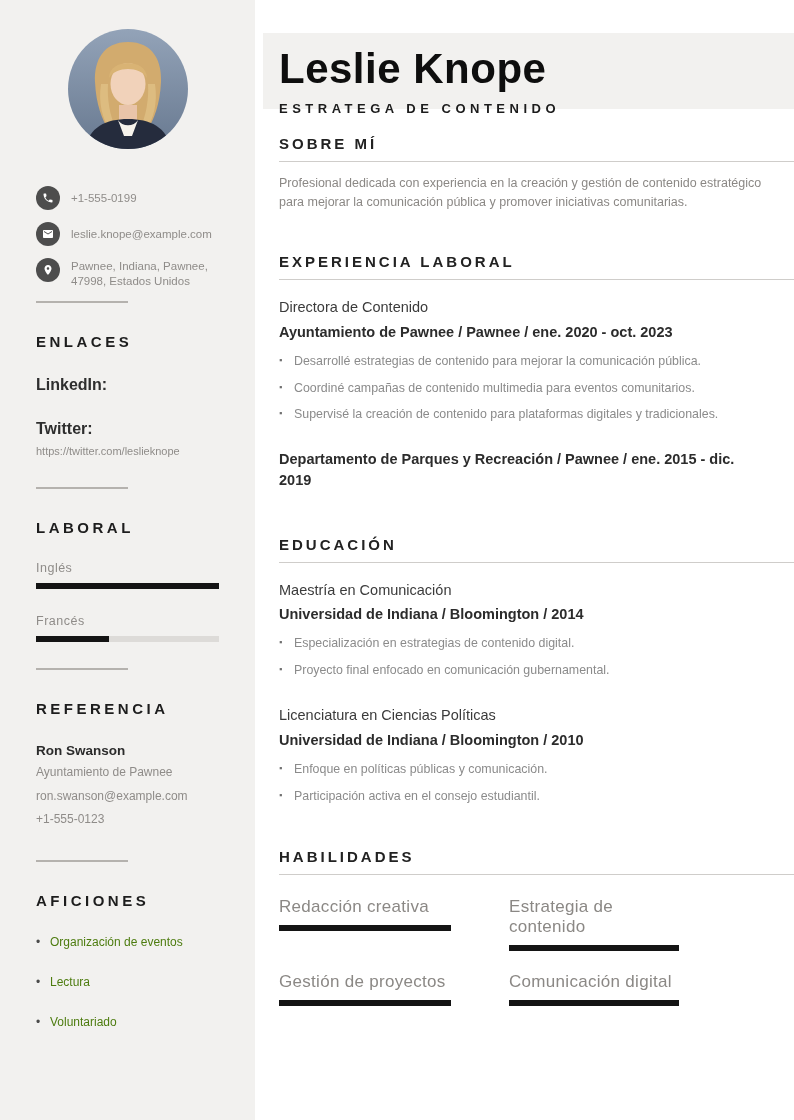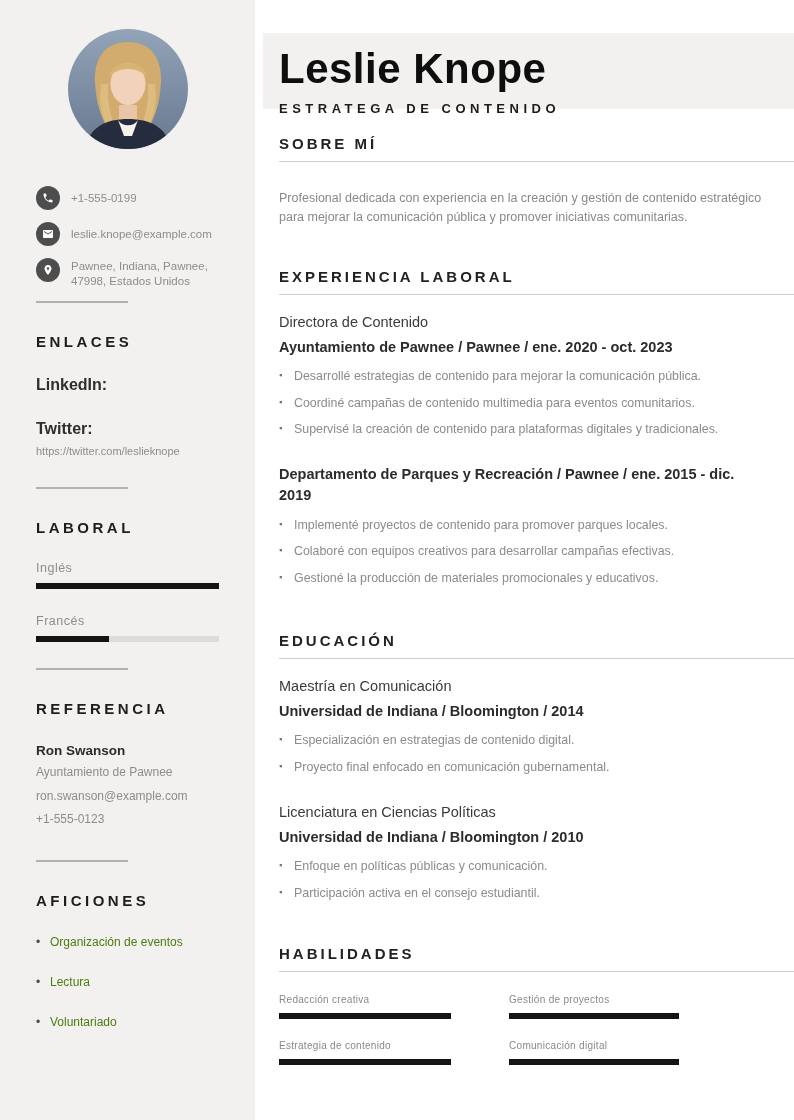--- a/index.html
+++ b/index.html
@@ -45,32 +45,32 @@
   .band { background:#f2f1ef; margin-top:33px; height:76px; padding:13px 0 0 16px; }
   .name { font-size:42px; font-weight:700; color:#0e0e0e; letter-spacing:0.5px; line-height:1.1; }
   .role { font-size:13px; font-weight:600; letter-spacing:4.5px; color:#1c1c1c; margin-top:9px; }
 
   .content { padding-left:16px; }
   .section-title { font-size:15px; font-weight:700; letter-spacing:3px; color:#222; }
   .section-rule { border:0; border-top:1px solid #cfcdca; margin-top:9px; }
   .mt-about { margin-top:26px; } .mt-exp { margin-top:40px; }
   .mt-edu { margin-top:44px; } .mt-skills { margin-top:42px; }
 
-  .about-text { margin-top:27px; font-size:12.5px; line-height:1.55; color:#8b8885; padding-right:32px; }
+  .about-text { margin-top:12px; font-size:12.5px; line-height:1.55; color:#8b8885; padding-right:32px; }
 
   .entry { margin-top:17px; padding-right:28px; }
   .entry + .entry { margin-top:25px; }
   .entry-role { font-size:14.5px; font-weight:500; color:#3b3b3b; line-height:1.5; }
   .entry-meta { font-size:14.5px; font-weight:700; color:#2c2c2c; line-height:1.45; margin-top:3px; }
   .entry ul { list-style:none; margin-top:10px; }
   .entry li { position:relative; font-size:12.4px; color:#8b8b8b; padding-left:15px; margin-top:9px; line-height:1.45; }
   .entry li::before { content:"▪"; position:absolute; left:0; top:1px; font-size:9px; color:#6f6f6f; }
 
   .skills-grid { margin-top:22px; display:grid; grid-template-columns:172px 170px; column-gap:58px; row-gap:21px; }
-  .skill-name { font-size:10px; color:#8b8885; letter-spacing:0.3px; }
+  .skill-name { font-size:17px; color:#8b8885; letter-spacing:0.3px; }
   .skill-bar { margin-top:8px; width:100%; height:6px; background:#dddbd8; }
   .skill-fill { height:100%; background:#141414; }
 </style>
 </head>
 <body>
 
 <div class="page">
 
   <aside class="sidebar">
 
@@ -189,25 +189,20 @@
           <div class="entry-meta">Ayuntamiento de Pawnee / Pawnee / ene. 2020 - oct. 2023</div>
           <ul>
             <li>Desarrollé estrategias de contenido para mejorar la comunicación pública.</li>
             <li>Coordiné campañas de contenido multimedia para eventos comunitarios.</li>
             <li>Supervisé la creación de contenido para plataformas digitales y tradicionales.</li>
           </ul>
         </div>
 
         <div class="entry">
           <div class="entry-meta">Departamento de Parques y Recreación / Pawnee / ene. 2015 - dic. 2019</div>
-          <ul>
-            <li>Implementé proyectos de contenido para promover parques locales.</li>
-            <li>Colaboré con equipos creativos para desarrollar campañas efectivas.</li>
-            <li>Gestioné la producción de materiales promocionales y educativos.</li>
-          </ul>
         </div>
       </section>
 
       <section>
         <h2 class="section-title mt-edu">EDUCACIÓN</h2>
         <hr class="section-rule">
 
         <div class="entry">
           <div class="entry-role">Maestría en Comunicación</div>
           <div class="entry-meta">Universidad de Indiana / Bloomington / 2014</div>
@@ -232,27 +227,27 @@
         <hr class="section-rule">
 
         <div class="skills-grid">
           <div>
             <div class="skill-name">Redacción creativa</div>
             <div class="skill-bar">
                 <div class="skill-fill" style="width: 100%;"></div>
               </div>
           </div>
           <div>
+            <div class="skill-name">Estrategia de contenido</div>
+            <div class="skill-bar">
+                <div class="skill-fill" style="width: 100%;"></div>
+              </div>
+          </div>
+          <div>
             <div class="skill-name">Gestión de proyectos</div>
-            <div class="skill-bar">
-                <div class="skill-fill" style="width: 100%;"></div>
-              </div>
-          </div>
-          <div>
-            <div class="skill-name">Estrategia de contenido</div>
             <div class="skill-bar">
                 <div class="skill-fill" style="width: 100%;"></div>
               </div>
           </div>
           <div>
             <div class="skill-name">Comunicación digital</div>
             <div class="skill-bar">
                 <div class="skill-fill" style="width: 100%;"></div>
               </div>
           </div>

